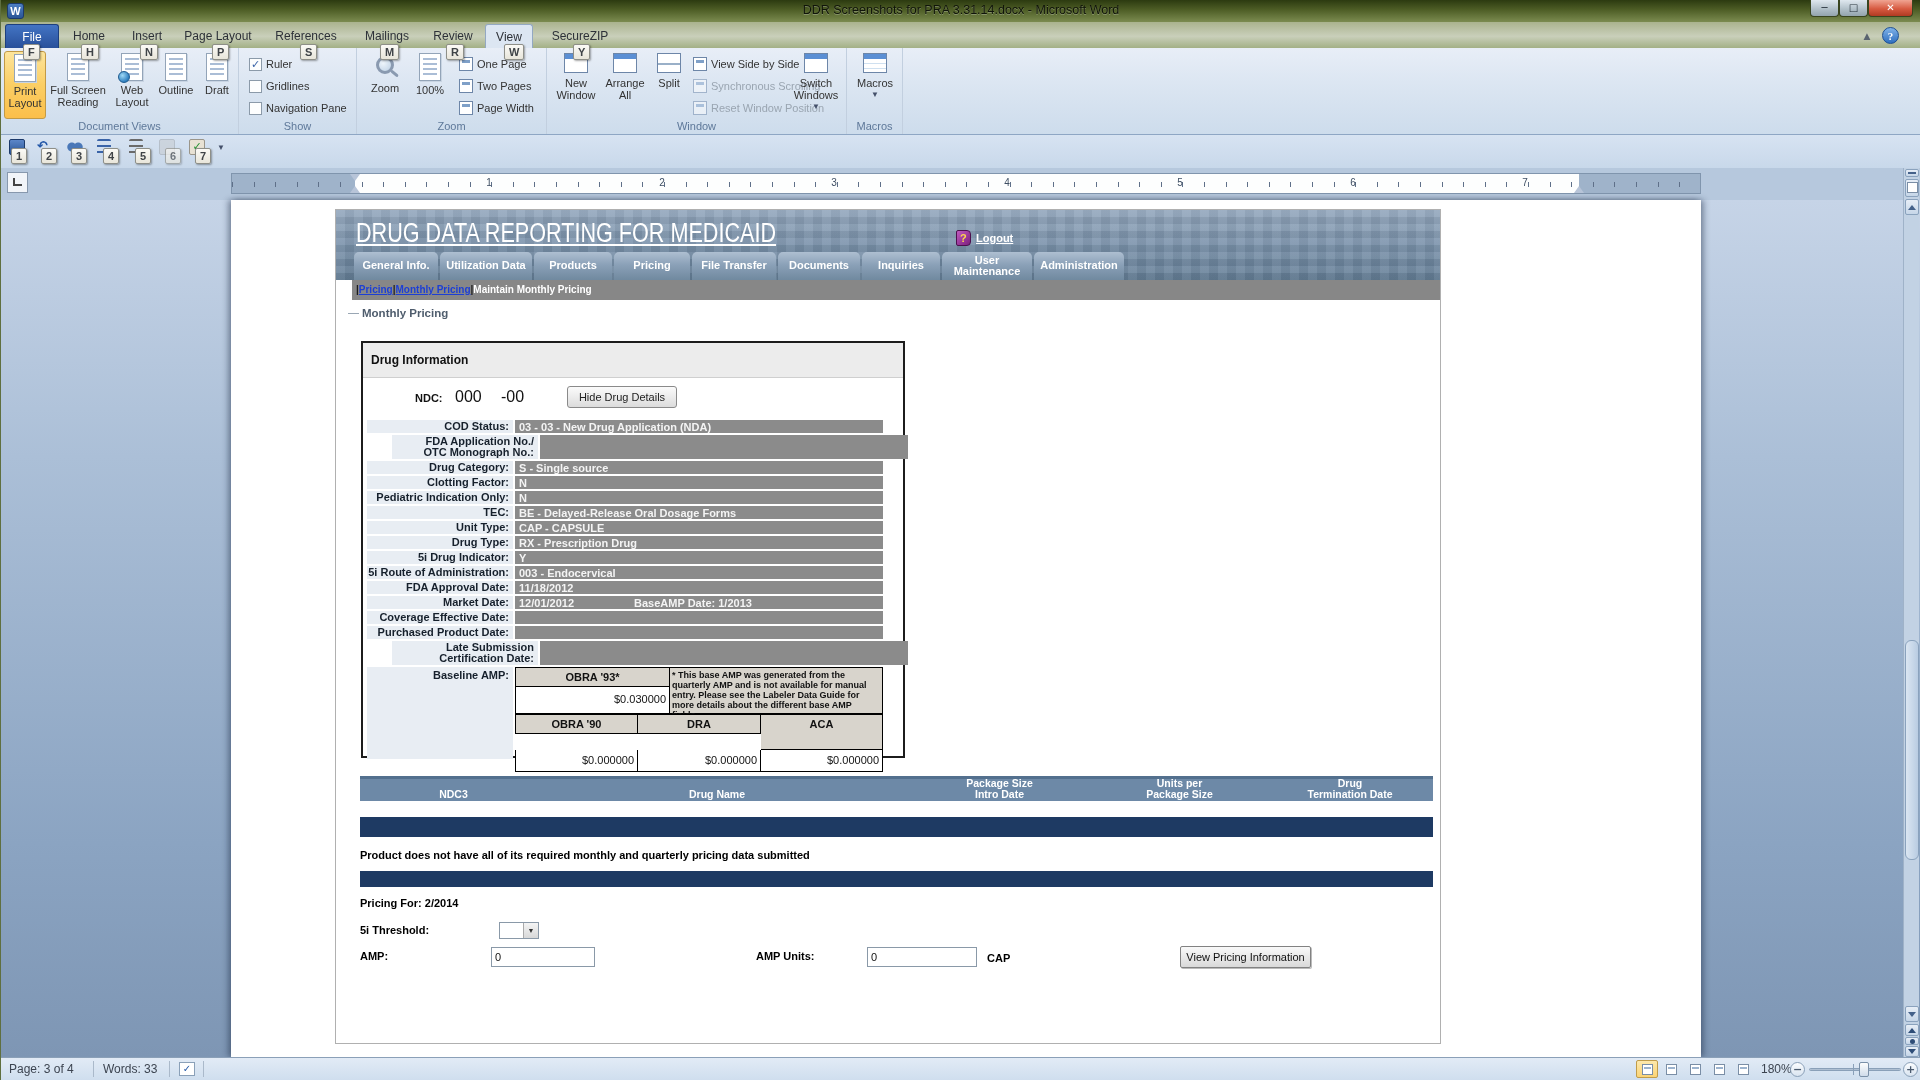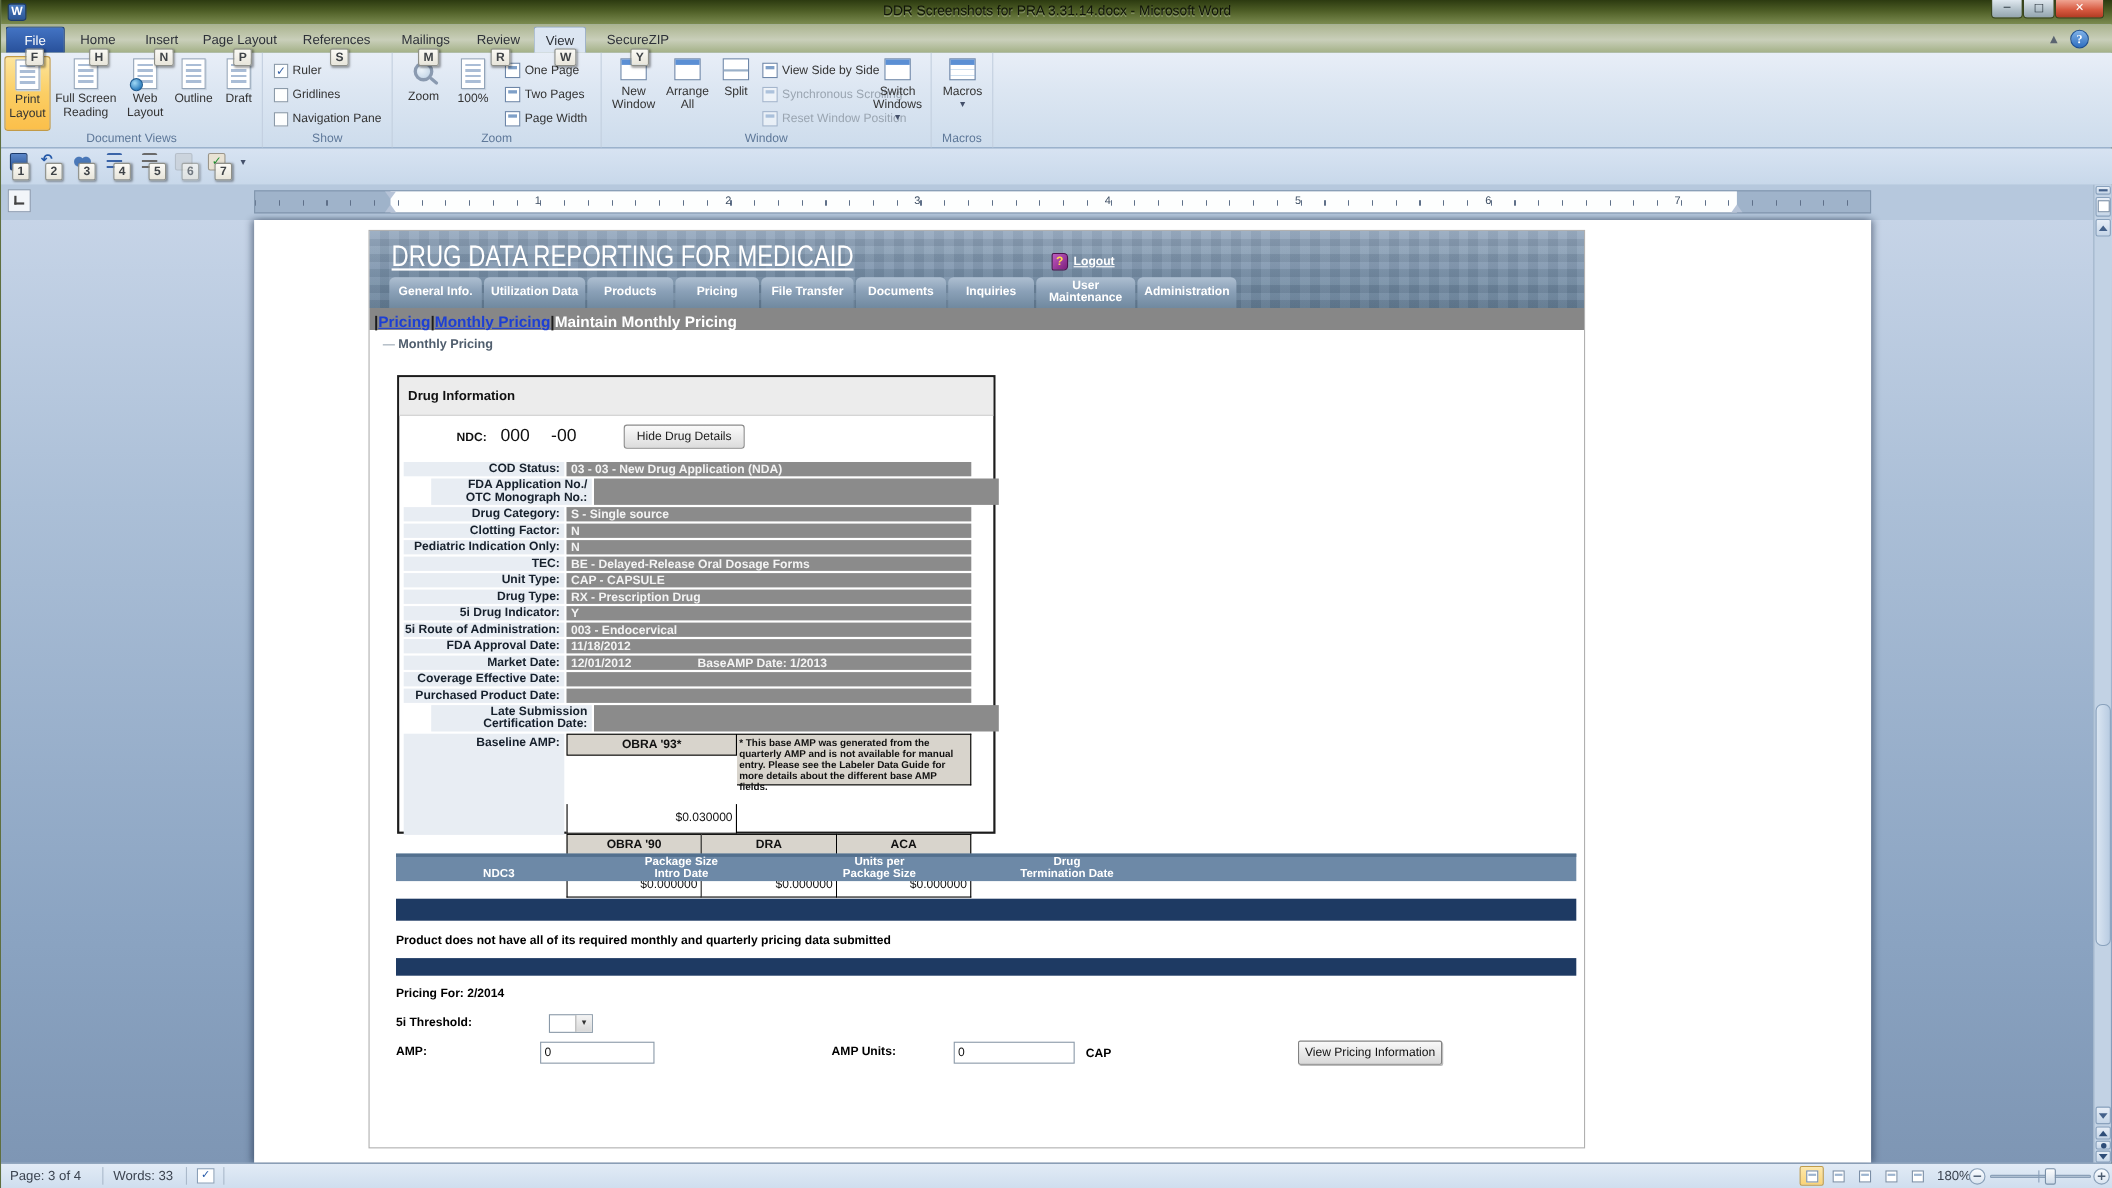--- a/index.html
+++ b/index.html
@@ -119,22 +119,22 @@
   .logout-icon { width:15px; height:16px; background:linear-gradient(135deg,#c05ac0,#7c1f7c);
     border:1px solid #4d104d; border-radius:2px 4px 4px 2px; position:relative; }
   .logout-icon:after { content:"?"; position:absolute; left:3px; top:0px; color:#ffd94d;
     font:bold 11px/15px "Liberation Sans",sans-serif; }
   .logout a { color:#fff; font-size:11px; font-weight:bold; }
   .wa-nav { position:absolute; left:18px; bottom:0; height:28px; display:flex; gap:2px; }
   .wa-tab { height:28px; background:linear-gradient(180deg,#aebfd1 0%,#8ba1b8 45%,#70899f 100%);
     border-radius:5px 5px 0 0; color:#fff; font-size:11px; font-weight:bold; text-align:center;
     padding-top:8px; line-height:11px; }
   .wa-tab.two { padding-top:3px; }
-  .breadcrumb { position:absolute; left:0; top:70px; right:0; height:20px; background:#878787;
-    font-size:14px; font-weight:bold; color:#1c1c1c; padding:4px 0 0 4px; }
+  .breadcrumb { position:absolute; left:16px; top:70px; right:0; height:20px; background:#878787;
+    font-size:10px; font-weight:bold; color:#1c1c1c; padding:4px 0 0 4px; }
   .breadcrumb a { color:#1d3fd4; text-decoration:underline; }
   .breadcrumb .cur { color:#fff; }
 
   
   .sect-label { position:absolute; left:26px; top:97px; font-size:11.5px; font-weight:bold;
     color:#4f5d6d; }
   .sect-line { position:absolute; left:12px; top:103px; width:11px; height:1px; background:#9aa7b4; }
   .drugbox { position:absolute; left:25px; top:131px; width:544px; height:417px;
     border:2px solid #1c1c1c; background:#fff; }
   .drugbox-hd { height:35px; background:#ececec; border-bottom:1px solid #cfcfcf;
@@ -572,21 +572,21 @@
                 <div class="flabel h24">Late Submission Certification Date:</div>
                 <div class="fval h24"></div>
               </div>
 
             <div class="baseline">
               <div class="bl-label">Baseline AMP:</div>
               <div class="bl-table">
                 <div class="bl-r1">
                   <div class="bl-c1">
                     <div class="bl-h" style="height:20px;line-height:18px;">OBRA '93*</div>
-                    <div class="bl-v" style="height:27px;line-height:25px;border-top:none;margin-top:44px;">$0.030000</div>
+                    <div class="bl-v" style="height:27px;line-height:25px;border-top:none;">$0.030000</div>
                   </div>
                   <div class="bl-note">* This base AMP was generated from the quarterly AMP and is not available for manual entry. Please see the Labeler Data Guide for more details about the different base AMP fields.</div>
                 </div>
                 <div class="bl-r2">
                   <div class="bl-h" style="width:123px;height:20px;line-height:18px;">OBRA '90</div>
                   <div class="bl-h" style="width:123px;height:20px;line-height:18px;border-left:none;">DRA</div>
                   <div class="bl-h" style="width:122px;height:36px;line-height:18px;border-left:none;">ACA</div>
                 </div>
                 <div class="bl-r2">
                   <div class="bl-v" style="width:123px;height:22px;line-height:20px;border-top:none;">$0.000000</div>
@@ -596,20 +596,23 @@
               </div>
             </div>
           </div>
         </div>
 
         <div class="ntable">
           <div class="nhead">
             <div class="ncol" style="width:167px;padding-left:20px;">
                 <span>NDC3</span>
               </div>
+            <div class="ncol" style="width:380px;">
+                <span>Drug Name</span>
+              </div>
             <div class="ncol" style="width:185px;">
                 <span>Package Size</span>
                 <span>Intro Date</span>
               </div>
             <div class="ncol" style="width:175px;">
                 <span>Units per</span>
                 <span>Package Size</span>
               </div>
             <div class="ncol" style="width:166px;">
                 <span>Drug</span>

